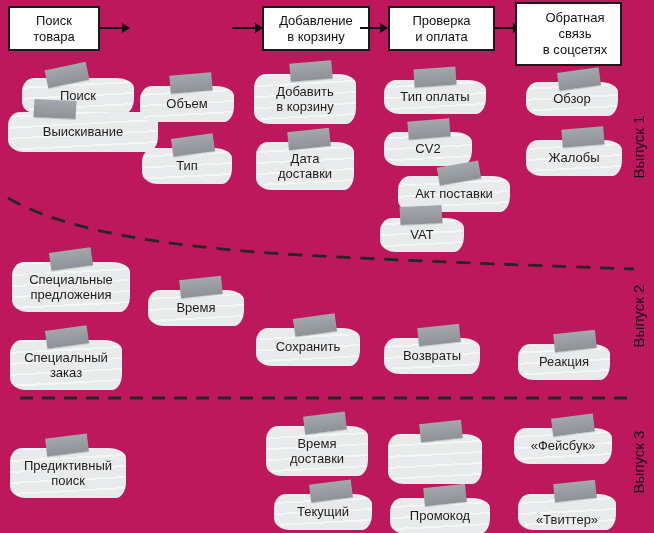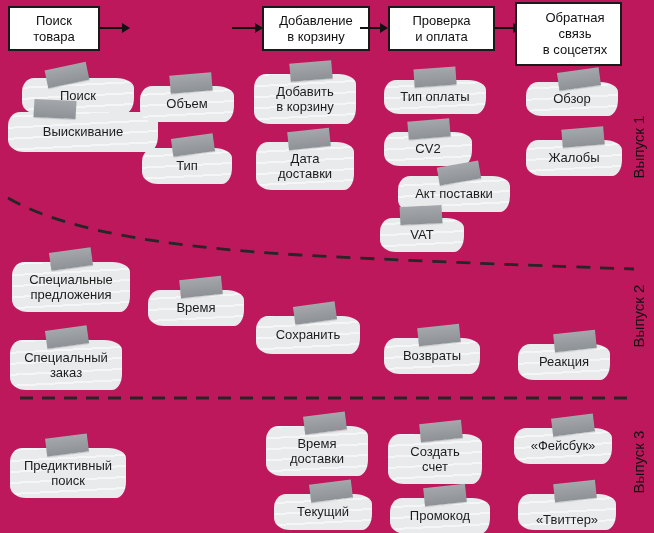--- a/index.html
+++ b/index.html
@@ -144,21 +144,21 @@
   </div>
   <div class="note" style="left:10px; top:340px; width:112px; height:50px;">
     <div class="tape" style="left:36px; transform:rotate(-8deg);"></div>
     <div class="note-label">Специальный
 заказ</div>
   </div>
   <div class="note" style="left:148px; top:290px; width:96px; height:36px;">
     <div class="tape" style="left:32px; transform:rotate(-6deg);"></div>
     <div class="note-label">Время</div>
   </div>
-  <div class="note" style="left:256px; top:316px; width:104px; height:38px;">
+  <div class="note" style="left:256px; top:328px; width:104px; height:38px;">
     <div class="tape" style="left:38px; transform:rotate(-8deg);"></div>
     <div class="note-label">Сохранить</div>
   </div>
   <div class="note" style="left:384px; top:338px; width:96px; height:36px;">
     <div class="tape" style="left:34px; transform:rotate(-6deg);"></div>
     <div class="note-label">Возвраты</div>
   </div>
   <div class="note" style="left:518px; top:344px; width:92px; height:36px;">
     <div class="tape" style="left:36px; transform:rotate(-6deg);"></div>
     <div class="note-label">Реакция</div>
@@ -173,22 +173,20 @@
     <div class="tape" style="left:38px; transform:rotate(-7deg);"></div>
     <div class="note-label">Время
 доставки</div>
   </div>
   <div class="note" style="left:274px; top:494px; width:98px; height:36px;">
     <div class="tape" style="left:36px; transform:rotate(-7deg);"></div>
     <div class="note-label">Текущий</div>
   </div>
   <div class="note" style="left:388px; top:434px; width:94px; height:50px;">
     <div class="tape" style="left:32px; transform:rotate(-6deg);"></div>
-    <div class="note-label">Создать
-счет</div>
   </div>
   <div class="note" style="left:390px; top:498px; width:100px; height:36px;">
     <div class="tape" style="left:34px; transform:rotate(-6deg);"></div>
     <div class="note-label">Промокод</div>
   </div>
   <div class="note" style="left:514px; top:428px; width:98px; height:36px;">
     <div class="tape" style="left:38px; transform:rotate(-7deg);"></div>
     <div class="note-label">«Фейсбук»</div>
   </div>
   <div class="note" style="left:518px; top:494px; width:98px; height:36px;align-items:flex-end;">

